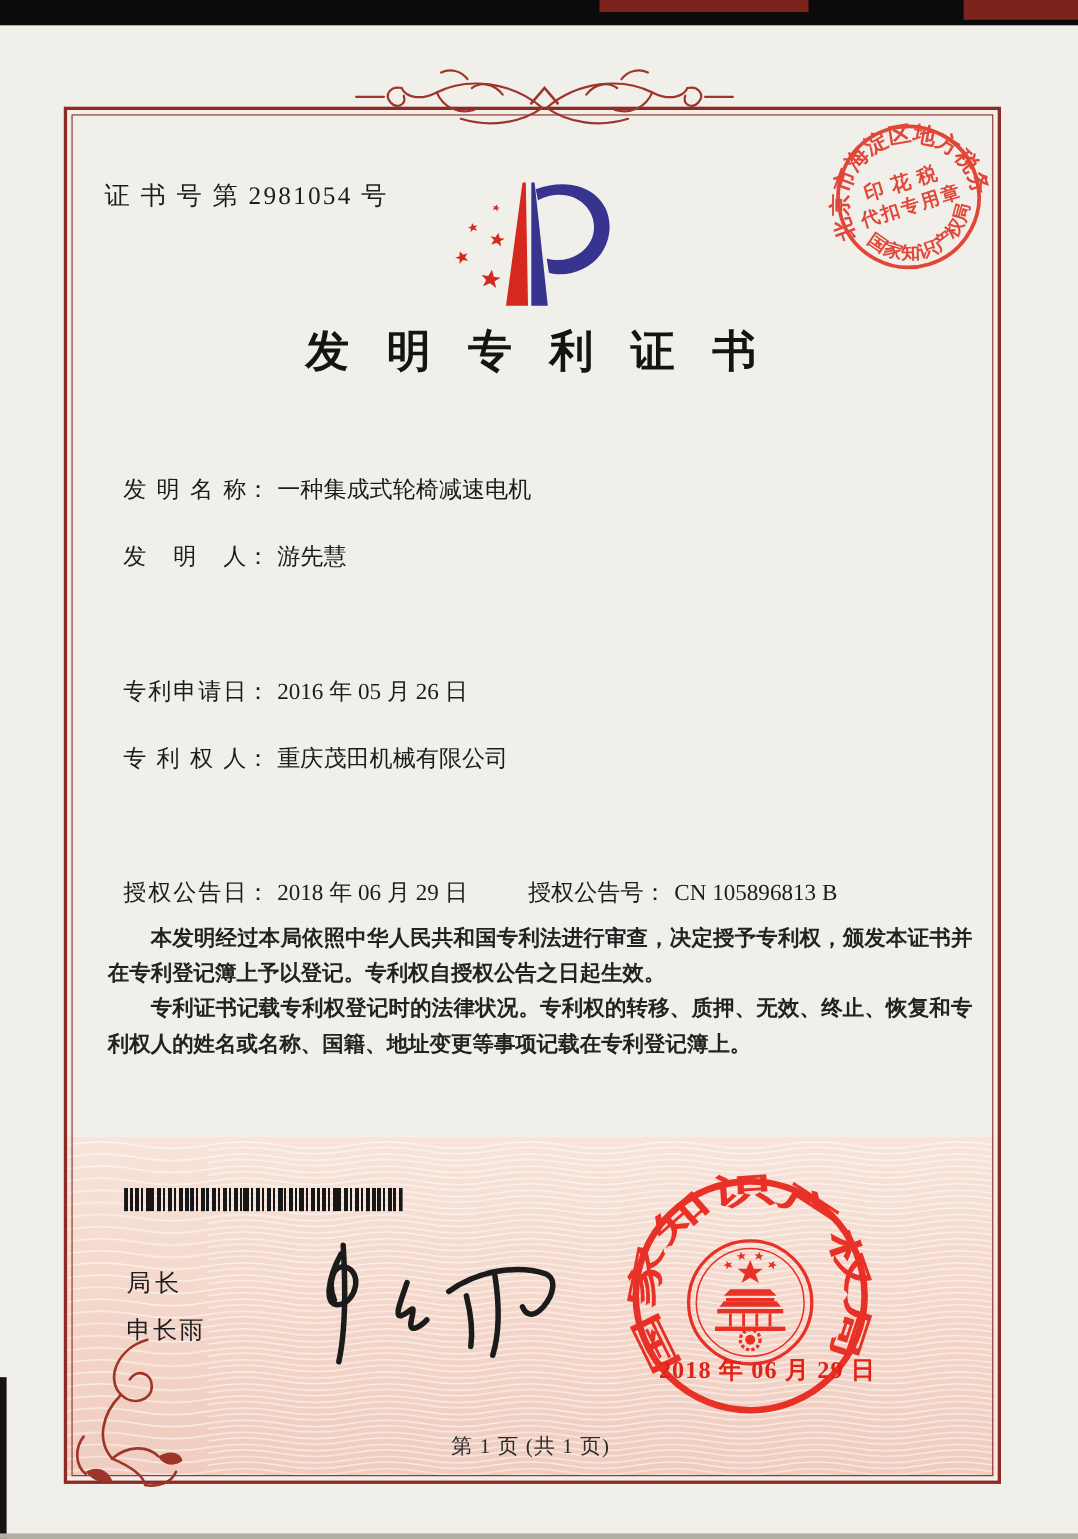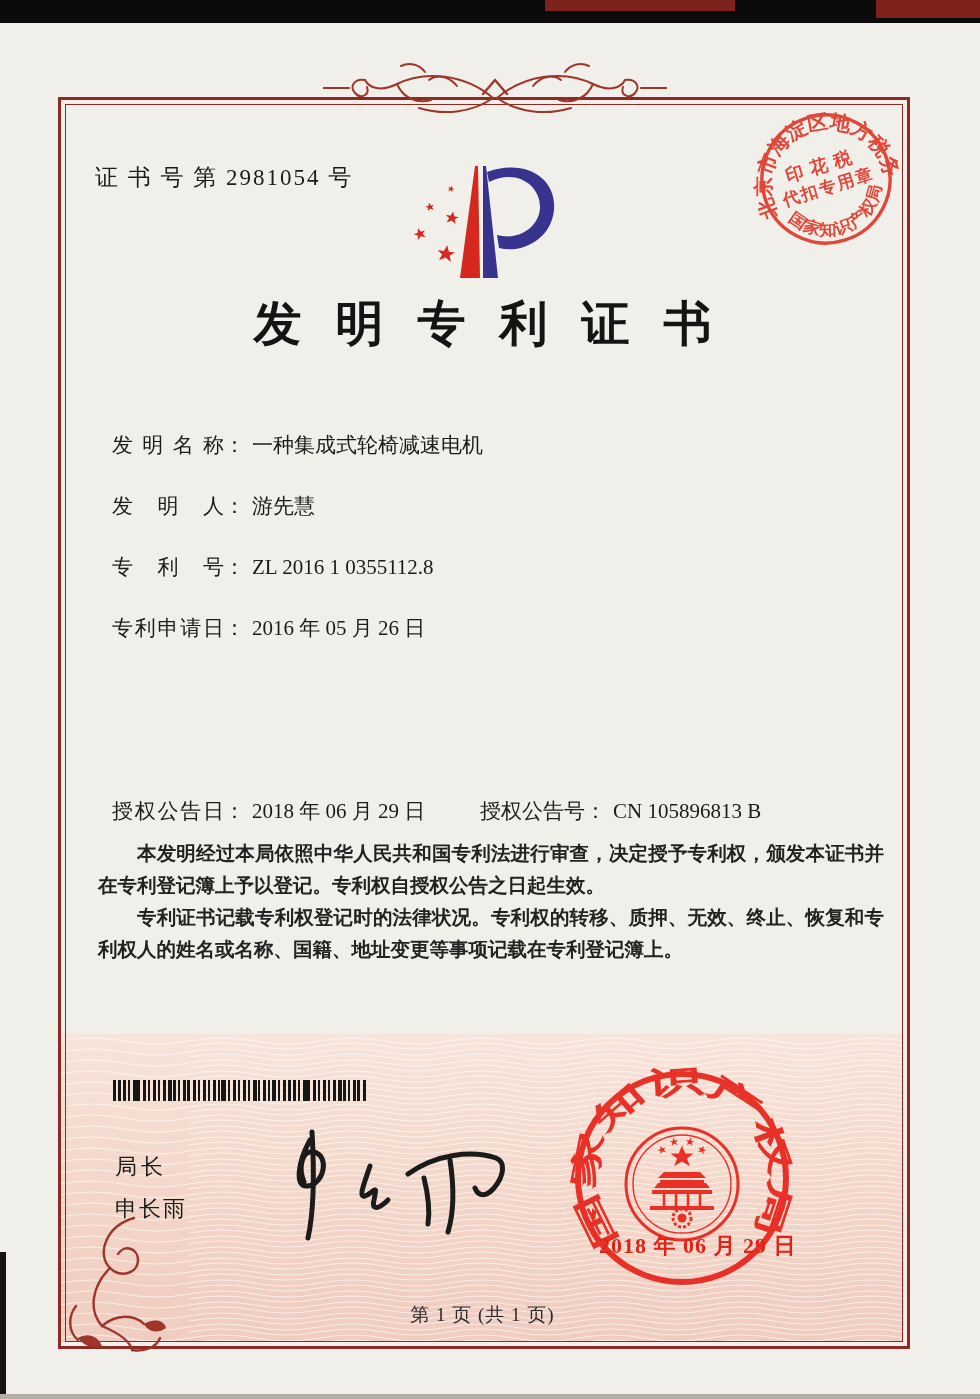--- a/index.html
+++ b/index.html
@@ -15,21 +15,21 @@
   .pinkzone{position:absolute;left:59px;top:1034px;width:845px;height:308px;
             background:linear-gradient(180deg,#f7e4da 0%,#f4d8cb 45%,#efccbf 100%);z-index:1;}
   .waves{position:absolute;left:59px;top:1034px;z-index:2;}
   
   .frame{position:absolute;left:58px;top:97px;width:846px;height:1246px;border:3px solid #8d2a23;z-index:3;}
   .frame-inner{position:absolute;left:4px;top:4px;right:4px;bottom:4px;border:1px solid #8d2a23;}
   .ornament{position:absolute;z-index:4;}
   
   .certno{position:absolute;left:95px;top:162px;font-size:23px;letter-spacing:2px;z-index:5;}
   .logo{position:absolute;left:403px;top:156px;z-index:5;}
-  .title{position:absolute;left:60px;top:292px;width:845px;text-align:center;font-size:48px;
+  .title{position:absolute;left:60px;top:292px;width:845px;text-align:center;font-size:40px;
          font-weight:bold;letter-spacing:34px;color:#141414;z-index:5;white-space:nowrap;}
   .title span{margin-right:-34px;}
   .frow{position:absolute;left:112px;font-size:21px;white-space:nowrap;z-index:5;color:#1b1b1b;}
   .flabel{display:inline-block;width:112px;text-align:justify;text-align-last:justify;font-family:Liberation Mono, monospace;}
   .fvalue{margin-left:7px;}
   .grant2{position:absolute;left:368px;top:0;}
   .bodytext{position:absolute;left:98px;top:838px;width:786px;font-size:19.5px;line-height:32px;
             text-align:justify;color:#222;z-index:5;}
   .bodytext p{margin:0;text-indent:2em;font-weight:bold;}
   .barcode{position:absolute;left:113px;top:1080px;width:253px;height:21px;z-index:5;
@@ -142,25 +142,25 @@
   <div class="title">
     <span>发明专利证书</span>
   </div>
 
   <div class="frow" style="top:431px;">
     <span class="flabel">发明名称</span><span>：</span><span class="fvalue">一种集成式轮椅减速电机</span>
   </div>
   <div class="frow" style="top:492px;">
     <span class="flabel">发明人</span><span>：</span><span class="fvalue">游先慧</span>
   </div>
-  <div class="frow" style="top:553px;">
-    <span class="flabel">专利号</span><span>：</span><span class="fvalue">ZL 2016 1 0355112.8</span>
-  </div>
   <div class="frow" style="top:614px;">
     <span class="flabel">专利申请日</span><span>：</span><span class="fvalue">2016 年 05 月 26 日</span>
+  </div>
+  <div class="frow" style="top:675px;">
+    <span class="flabel">专利权人</span><span>：</span><span class="fvalue">重庆茂田机械有限公司</span>
   </div>
   <div class="frow" style="top:797px;">
     <span class="flabel">授权公告日</span><span>：</span><span class="fvalue">2018 年 06 月 29 日</span>
     <span class="grant2">
       <span>授权公告号</span><span>：</span><span class="fvalue">CN 105896813 B</span>
     </span>
   </div>
 
   <div class="bodytext">
     <p>本发明经过本局依照中华人民共和国专利法进行审查，决定授予专利权，颁发本证书并在专利登记簿上予以登记。专利权自授权公告之日起生效。</p>

